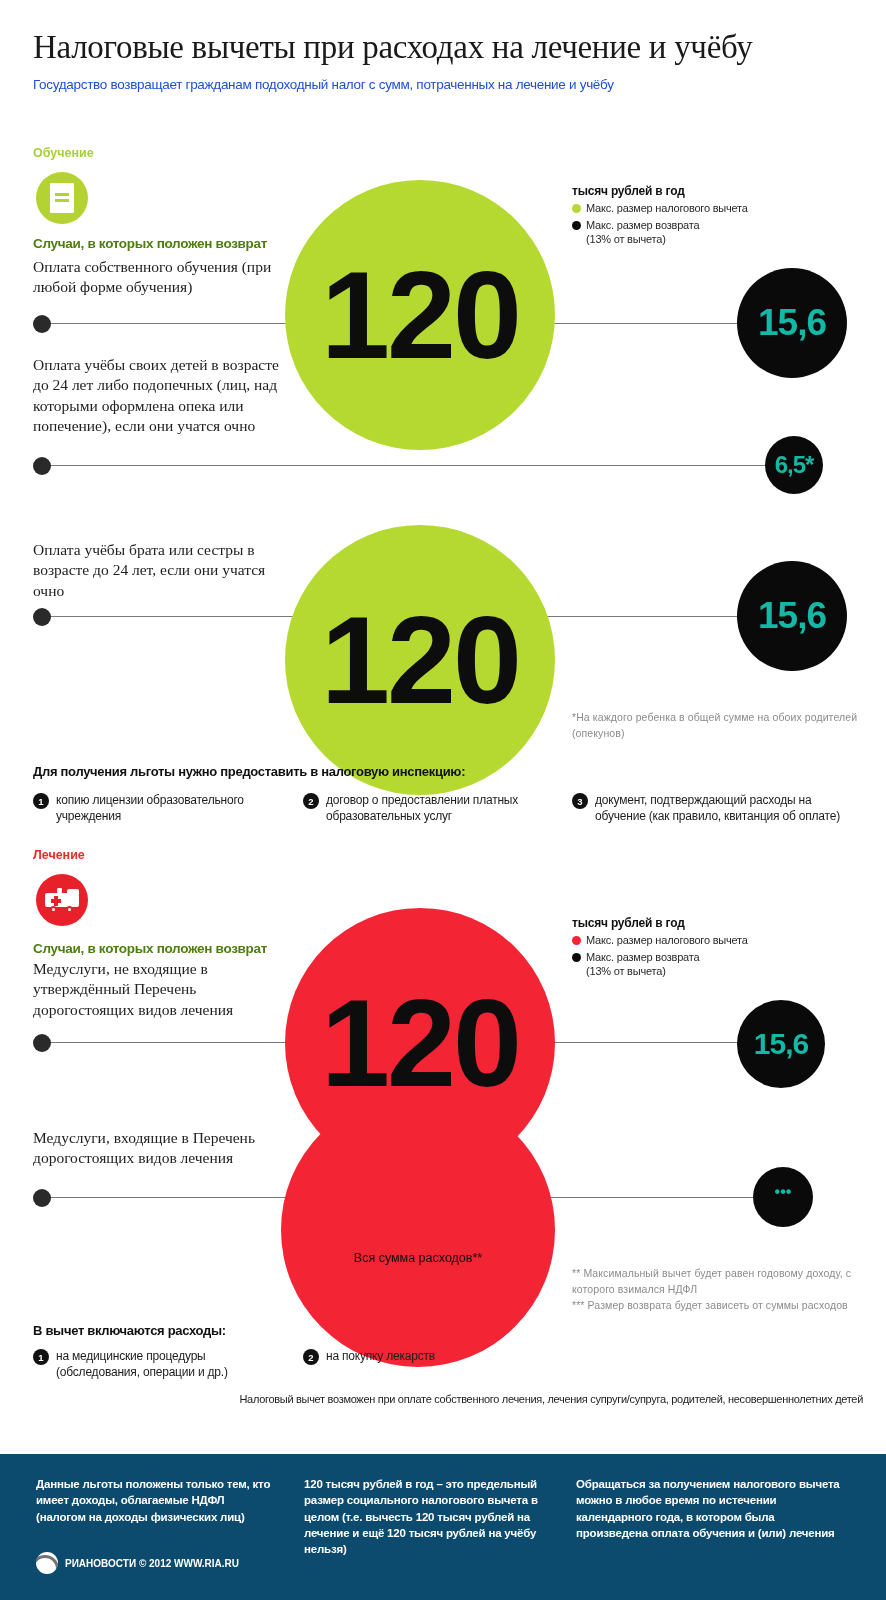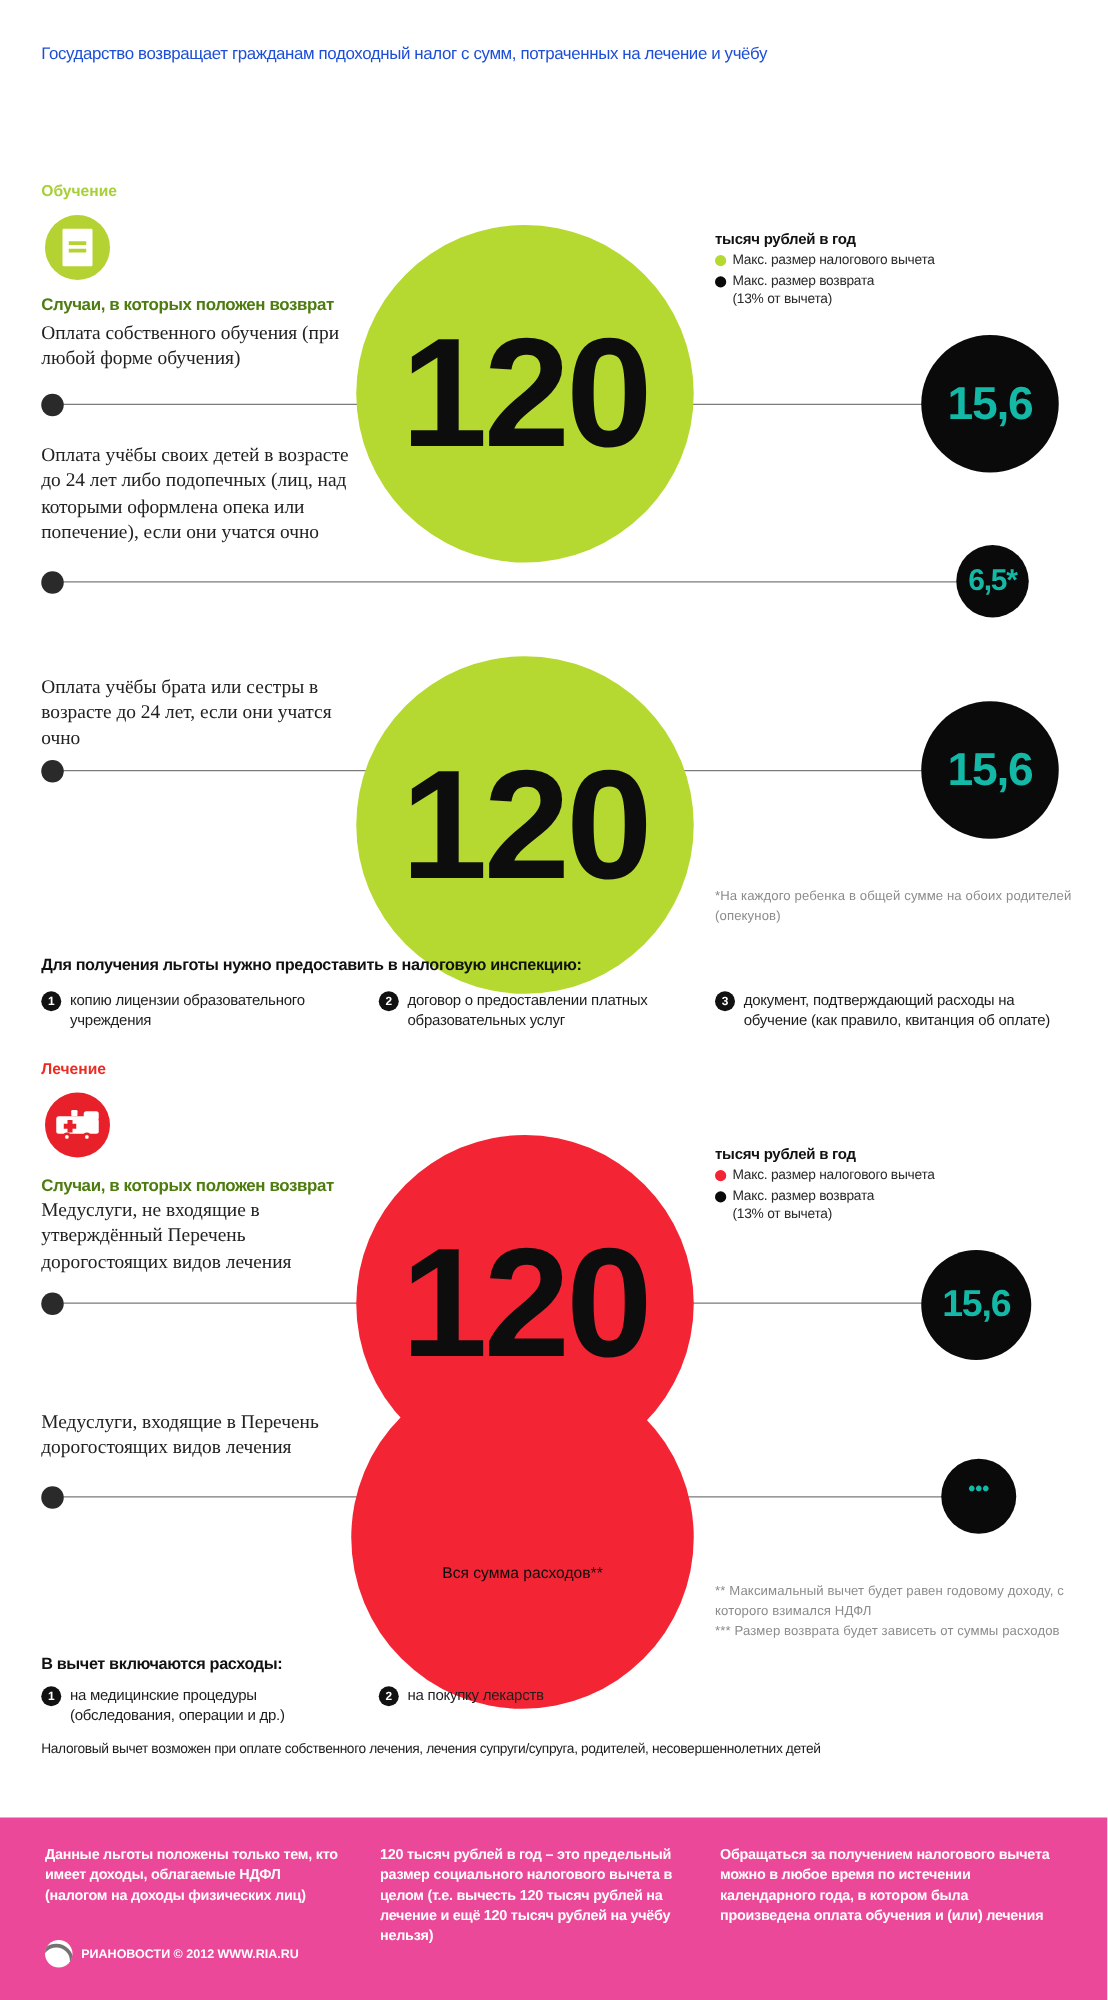--- a/index.html
+++ b/index.html
@@ -148,26 +148,27 @@
     font-size: 9.5px; font-weight:700; display:flex; align-items:center; justify-content:center;
     flex:0 0 auto; margin-right: 7px; margin-top: 1px;
   }
   .li-txt { font-size: 12px; line-height: 1.35; color:#1d1d1d; letter-spacing:-0.2px; }
 
   .note-line {
     position: absolute;
     font-size: 11px;
     color: #1d1d1d;
     letter-spacing: -0.3px;
+    text-align: right;
   }
 
   
   .footer {
     position: absolute; left: 0; bottom: 0; width: 886px; height: 146px;
-    background: #ec4899;
+    background: #0c4a6e;
   }
   .footer-col {
     position: absolute;
     font-size: 11.5px;
     line-height: 1.42;
     color: #ffffff;
     font-weight: 700;
     letter-spacing: -0.2px;
   }
   .ria {
@@ -183,20 +184,21 @@
     border-radius:50%; border: 3px solid #000; opacity:.55;
   }
   .ria-text { color:#fff; font-size: 10px; font-weight: 700; letter-spacing: 0px; }
 </style>
 </head>
 <body>
 
 <div class="page">
 
   <div class="header">
+    <div class="title">Налоговые вычеты при расходах на лечение и учёбу</div>
     <div class="subtitle">Государство возвращает гражданам подоходный налог с сумм, потраченных на лечение и учёбу</div>
   </div>
 
   <div class="sec-label edu">Обучение</div>
   <div class="sec-icon edu">
     <div class="book-glyph"></div>
   </div>
 
   <div class="case-head" style="left:33px; top:236px;">Случаи, в которых положен возврат</div>
 

